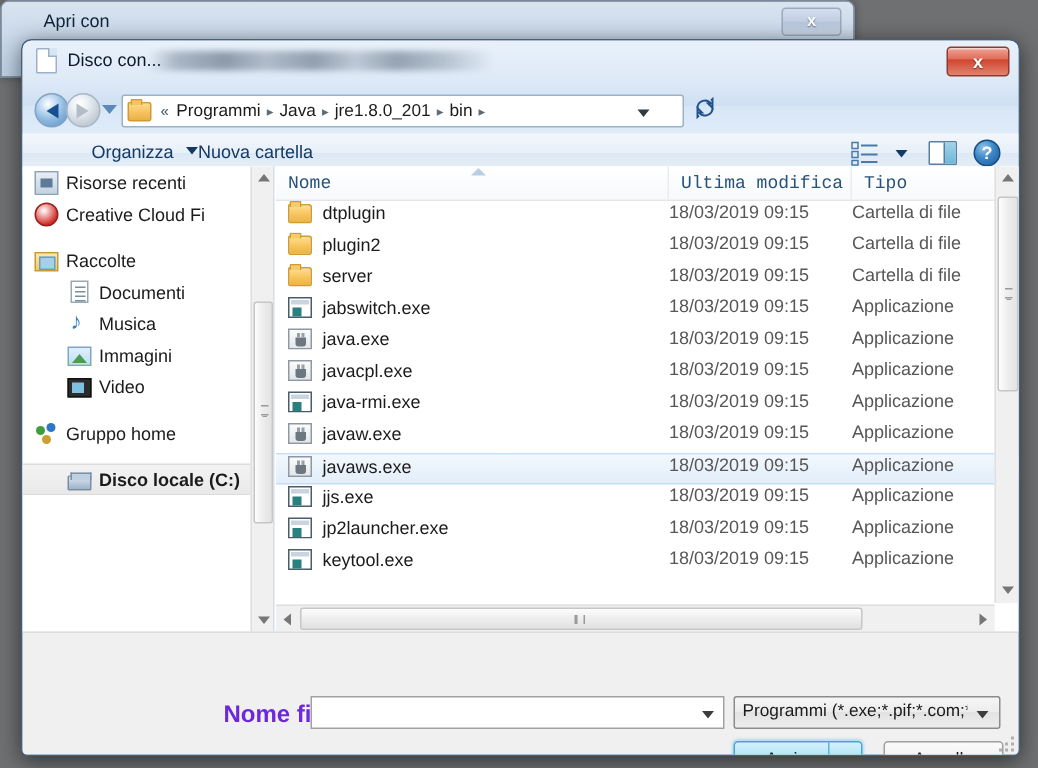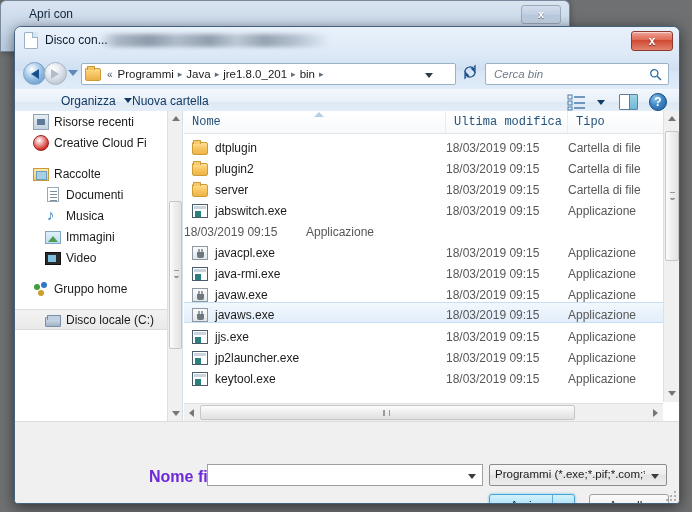--- a/index.html
+++ b/index.html
@@ -279,29 +279,30 @@
     position: absolute; left: 0; top: 0;
     width: 168px; height: 100%;
     background: #ffffff;
     border-right: 1px solid #d6dee6;
     overflow: hidden;
   }
   .side-item {
     position: relative;
     height: 21px;
     display: flex; align-items: center;
-    padding-left: 18px;
+    padding-left: 8px;
     font-size: 12px; color: #1b1b1b;
     white-space: nowrap;
   }
   .side-item.child { padding-left: 30px; }
   .side-item.selected {
     background: linear-gradient(180deg, #f3f3f3 0%, #e9e9e9 100%);
     border-top: 1px solid #dcdcdc;
     border-bottom: 1px solid #dcdcdc;
+    font-weight: bold;
   }
   .side-gap { height: 10px; }
   .side-ico { width: 16px; height: 16px; margin-right: 5px; flex: 0 0 auto; position: relative; }
 
   #sidebar-scroll {
     position: absolute; right: 0; top: 0;
     width: 15px; height: 100%;
     background: #f0f0f0;
     border-left: 1px solid #dfdfdf;
   }
@@ -359,21 +360,21 @@
   #sort-arrow {
     position: absolute; left: 130px; top: 1px;
     width: 0; height: 0;
     border-left: 5px solid transparent;
     border-right: 5px solid transparent;
     border-bottom: 5px solid #b8cfe3;
   }
   #rows { position: absolute; left: 0; top: 23px; right: 0; bottom: 19px; overflow: hidden; }
   .frow {
     position: relative; height: 21px;
-    display: flex; align-items: flex-end;
+    display: flex; align-items: flex-start;
     font-size: 12px;
   }
   .frow.selected {
     background: linear-gradient(180deg, #f2f8fd 0%, #e2eefa 100%);
     border-top: 1px solid #c4def5;
     border-bottom: 1px solid #c4def5;
   }
   .frow .c-name {
     width: 262px; padding-left: 8px;
     display: flex; align-items: center;
@@ -667,29 +668,20 @@
         <div id="addr-dropdown"></div>
       </div>
 
       <div id="refresh-btn">
         <svg width="16" height="16" viewBox="0 0 16 16" aria-hidden="true">
           <path d="M3 8a5 5 0 0 1 9-3l-2 0 3 3 0-6-1 1" fill="none" stroke="#20518c" stroke-width="1.3"></path>
           <path d="M13 8a5 5 0 0 1-9 3l2 0-3-3 0 6 1-1" fill="none" stroke="#20518c" stroke-width="1.3"></path>
         </svg>
       </div>
 
-      <div id="searchbox">
-        <div id="search-placeholder">Cerca bin</div>
-        <div id="search-icon">
-          <svg width="13" height="13" viewBox="0 0 13 13" aria-hidden="true">
-            <circle cx="5.3" cy="5.3" r="3.6" fill="none" stroke="#2e6ca4" stroke-width="1.3"></circle>
-            <line x1="8.2" y1="8.2" x2="12" y2="12" stroke="#2e6ca4" stroke-width="1.5"></line>
-          </svg>
-        </div>
-      </div>
     </div>
 
     <div id="toolbar">
       <div id="organize-btn">
         <span>Organizza</span>
         <span id="organize-caret"></span>
       </div>
       <div id="newfolder-btn">Nuova cartella</div>
 
       <div id="viewmode-btn">
@@ -800,20 +792,24 @@
         </div>
         <div class="frow">
           <span class="c-name">
               <span class="fico ico-console"></span>
               <span>jabswitch.exe</span>
             </span>
           <span class="c-date">18/03/2019 09:15</span>
           <span class="c-type">Applicazione</span>
         </div>
         <div class="frow">
+          <span class="c-name">
+              <span class="fico ico-java"></span>
+              <span>java.exe</span>
+            </span>
           <span class="c-date">18/03/2019 09:15</span>
           <span class="c-type">Applicazione</span>
         </div>
         <div class="frow">
           <span class="c-name">
               <span class="fico ico-java"></span>
               <span>javacpl.exe</span>
             </span>
           <span class="c-date">18/03/2019 09:15</span>
           <span class="c-type">Applicazione</span>

